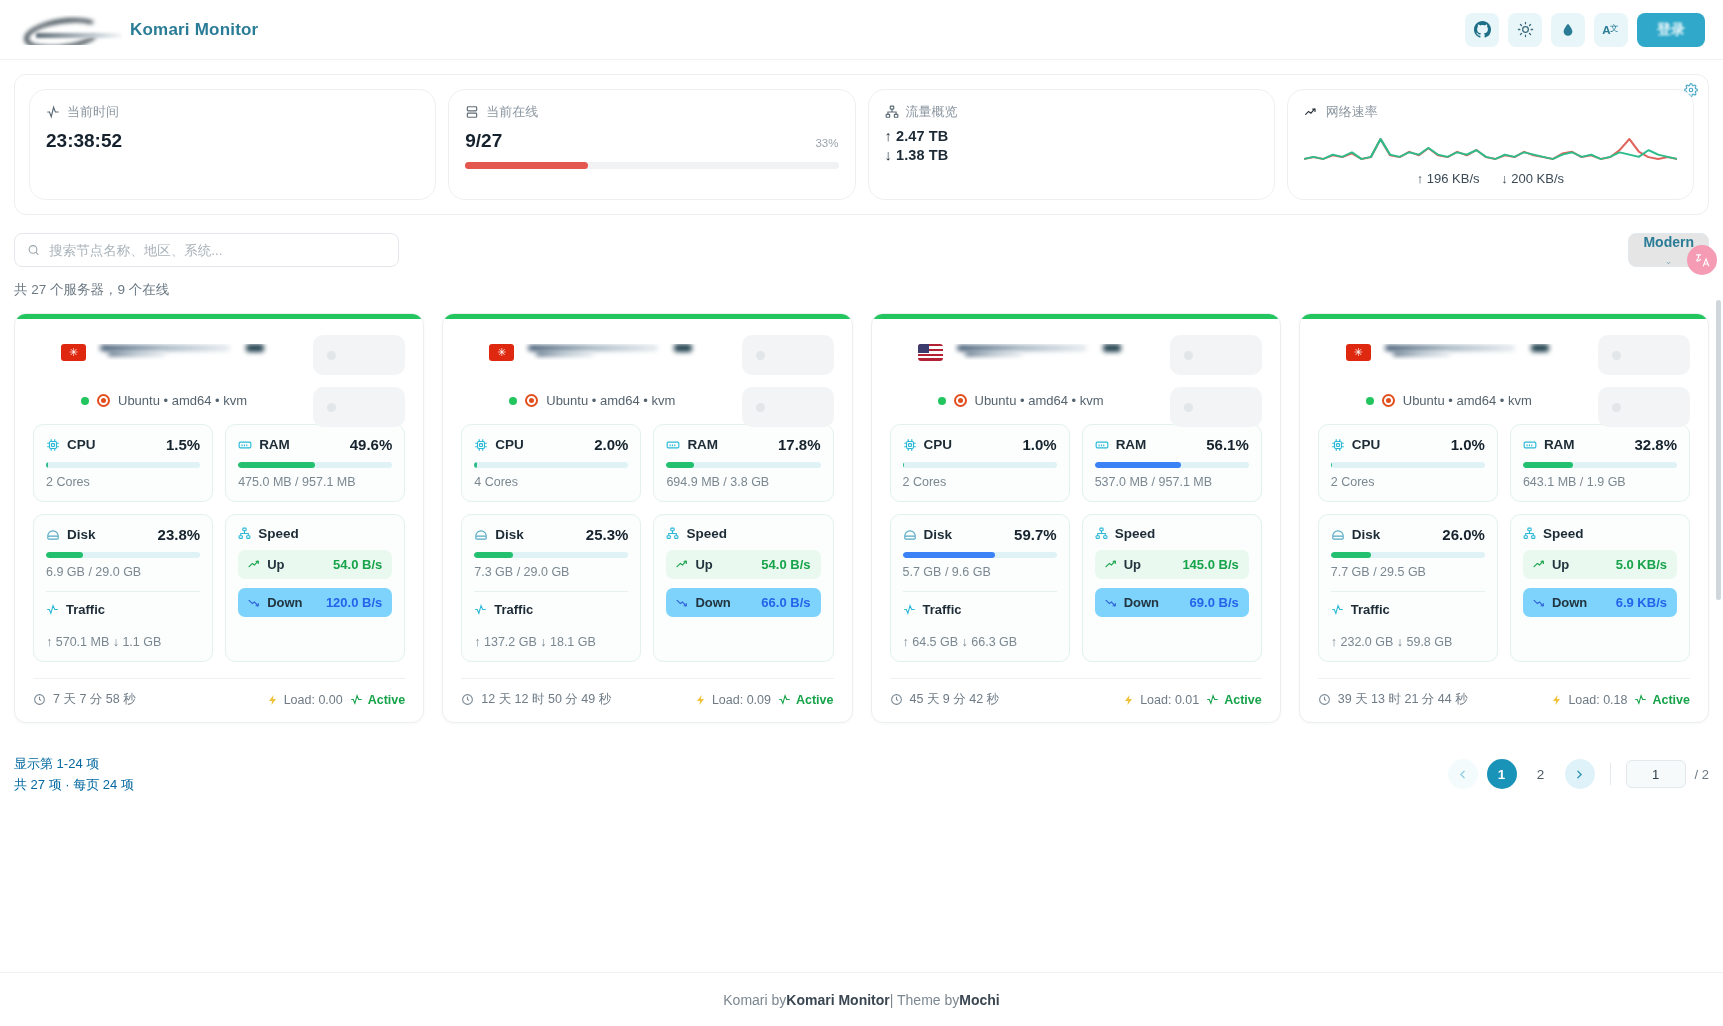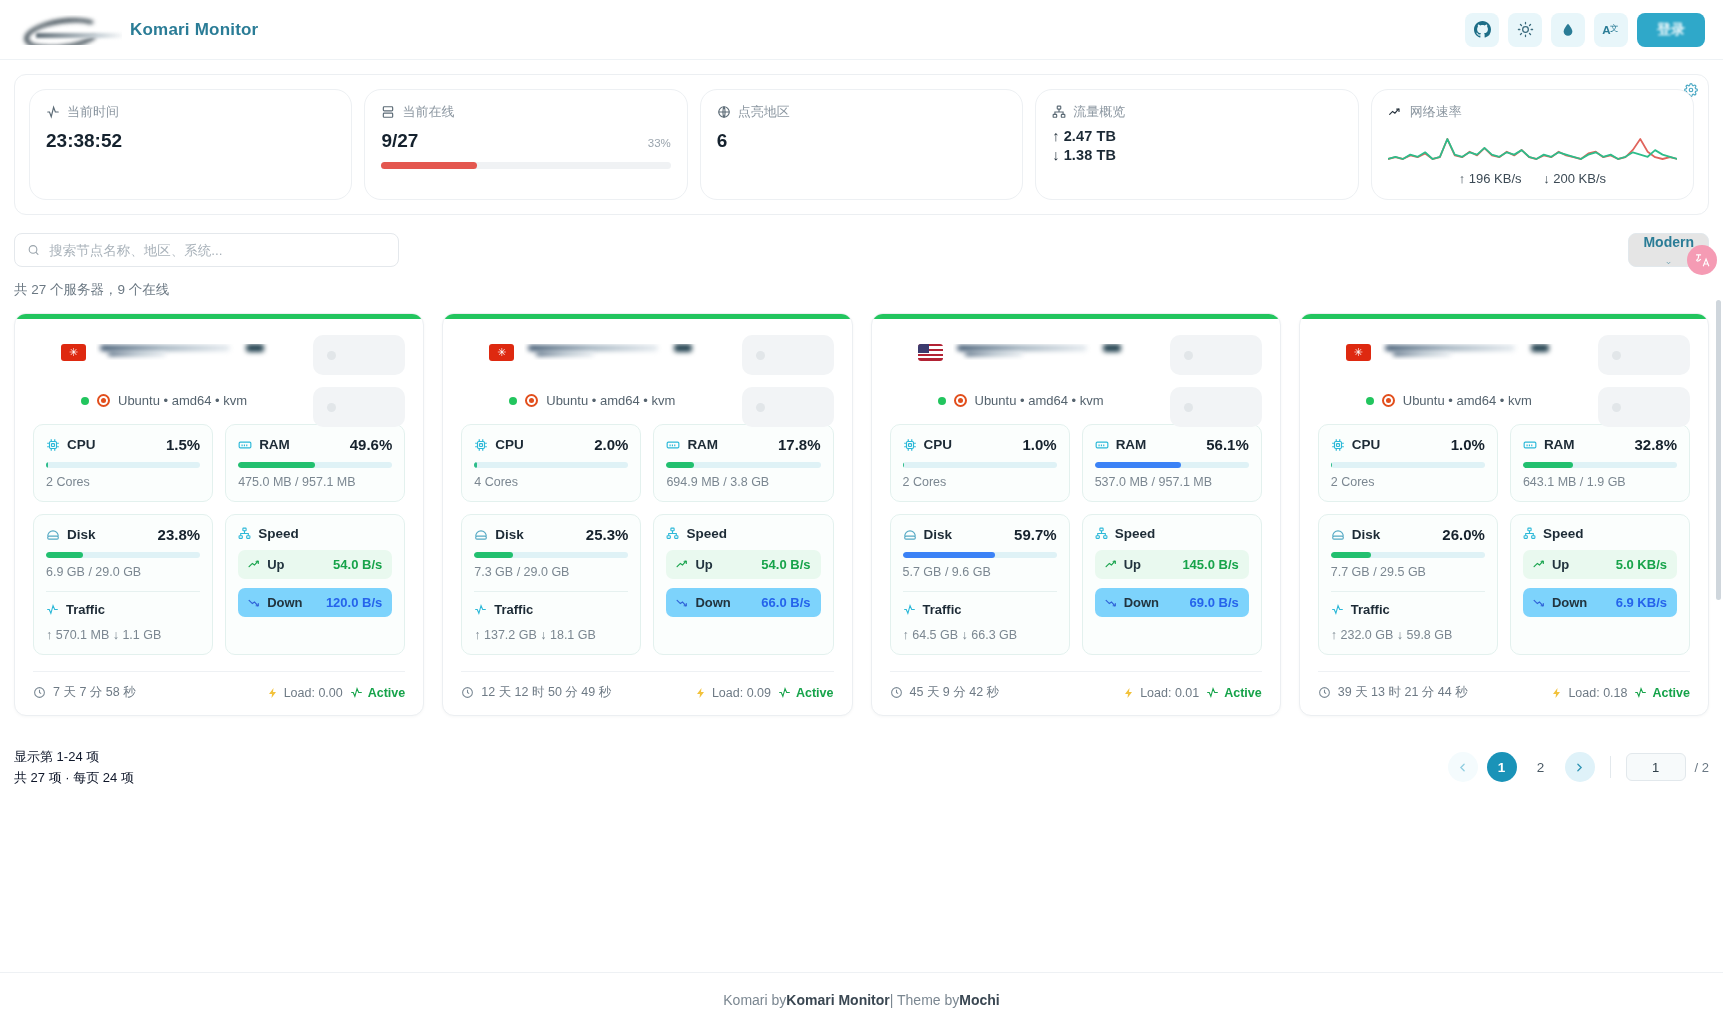--- a/index.html
+++ b/index.html
@@ -136,21 +136,21 @@
   .metrics { padding: 16px 18px 0 18px; display: grid; grid-template-columns: 1fr 1fr; gap: 12px; }
   .m-box { border: 1px solid #e3f1ee; border-radius: 10px; background: #fbfefd; padding: 11px 12px 12px 12px; }
   .m-head { display: flex; align-items: center; justify-content: space-between; }
   .m-left { display: flex; align-items: center; gap: 7px; font-size: 13.5px; font-weight: 700; color: #1d2b36; }
   .m-pct { font-size: 15px; font-weight: 700; color: #16222d; }
   .m-track { height: 6px; border-radius: 4px; background: #dff2f6; margin-top: 9px; overflow: hidden; }
   .m-fill { height: 100%; border-radius: 4px; }
   .m-sub { font-size: 12.5px; color: #7b8791; margin-top: 7px; }
   .divider { height: 1px; background: #e6f1f0; margin: 12px 0 10px 0; }
   .traf-head { display: flex; align-items: center; gap: 7px; font-size: 13px; font-weight: 700; color: #1d2b36; }
-  .traf-val { font-size: 12.5px; color: #7b8791; margin-top: 11px; }
+  .traf-val { font-size: 12.5px; color: #7b8791; margin-top: 18px; }
   .spd-row {
     display: flex; align-items: center; justify-content: space-between; border-radius: 7px;
     padding: 7px 10px; margin-top: 9px; font-size: 13px; font-weight: 700;
   }
   .spd-up { background: #e9f9ef; color: #17a34a; }
   .spd-up .k { color: #22343f; }
   .spd-down { background: #7dd3fc; color: #2563eb; }
   .spd-down .k { color: #22343f; }
   .srv-foot {
     margin: 16px 18px 0 18px; border-top: 1px solid #eef1f4; padding: 12px 0 14px 0;
@@ -158,21 +158,21 @@
   }
   .foot-l, .foot-r { display: flex; align-items: center; gap: 7px; }
   .foot-r .load { display: flex; align-items: center; gap: 5px; }
   .active-txt { color: #16a34a; font-weight: 700; display: flex; align-items: center; gap: 5px; }
 
   
   .pager {
     margin: 30px 14px 0 14px; display: flex; align-items: center; justify-content: space-between;
     padding-bottom: 10px;
   }
-  .pg-left { font-size: 13px; color: #0f172a; line-height: 1.65; }
+  .pg-left { font-size: 13px; color: #0369a1; line-height: 1.65; }
   .pg-right { display: flex; align-items: center; gap: 9px; }
   .pg-btn {
     width: 30px; height: 30px; border-radius: 50%; display: flex; align-items: center;
     justify-content: center; cursor: pointer; background: #f4fbfd; color: #8fcde0;
   }
   .pg-btn.enabled { background: #dff2f9; color: #2d93b3; }
   .pg-num {
     min-width: 30px; height: 30px; border-radius: 50%; display: flex; align-items: center;
     justify-content: center; font-size: 13.5px; color: #4b5a65; cursor: pointer;
   }
@@ -271,30 +271,20 @@
       </div>
       <div class="stat-row">
         <div class="stat-val">9/27</div>
         <div class="stat-pct">33%</div>
       </div>
       <div class="bar-track">
         <div class="bar-fill" id="online-bar" style="width: 33%; background: rgb(228, 87, 79);"></div>
       </div>
     </div>
 
-    <div class="stat-card">
-      <div class="stat-head">
-        <svg width="14" height="14" viewBox="0 0 24 24" fill="none" stroke="#5c6b76" stroke-width="2">
-            <circle cx="12" cy="12" r="9"></circle>
-            <path d="M3 12h18M12 3c2.5 2.7 2.5 15.3 0 18M12 3c-2.5 2.7-2.5 15.3 0 18"></path>
-          </svg>
-        <span>点亮地区</span>
-      </div>
-      <div class="stat-val">6</div>
-    </div>
 
     <div class="stat-card">
       <div class="stat-head">
         <svg width="14" height="14" viewBox="0 0 24 24" fill="none" stroke="#5c6b76" stroke-width="2">
             <rect x="9" y="2" width="6" height="5" rx="1"></rect>
             <rect x="2" y="16" width="6" height="5" rx="1"></rect>
             <rect x="16" y="16" width="6" height="5" rx="1"></rect>
             <path d="M12 7v5M5 16v-4h14v4"></path>
           </svg>
         <span>流量概览</span>

